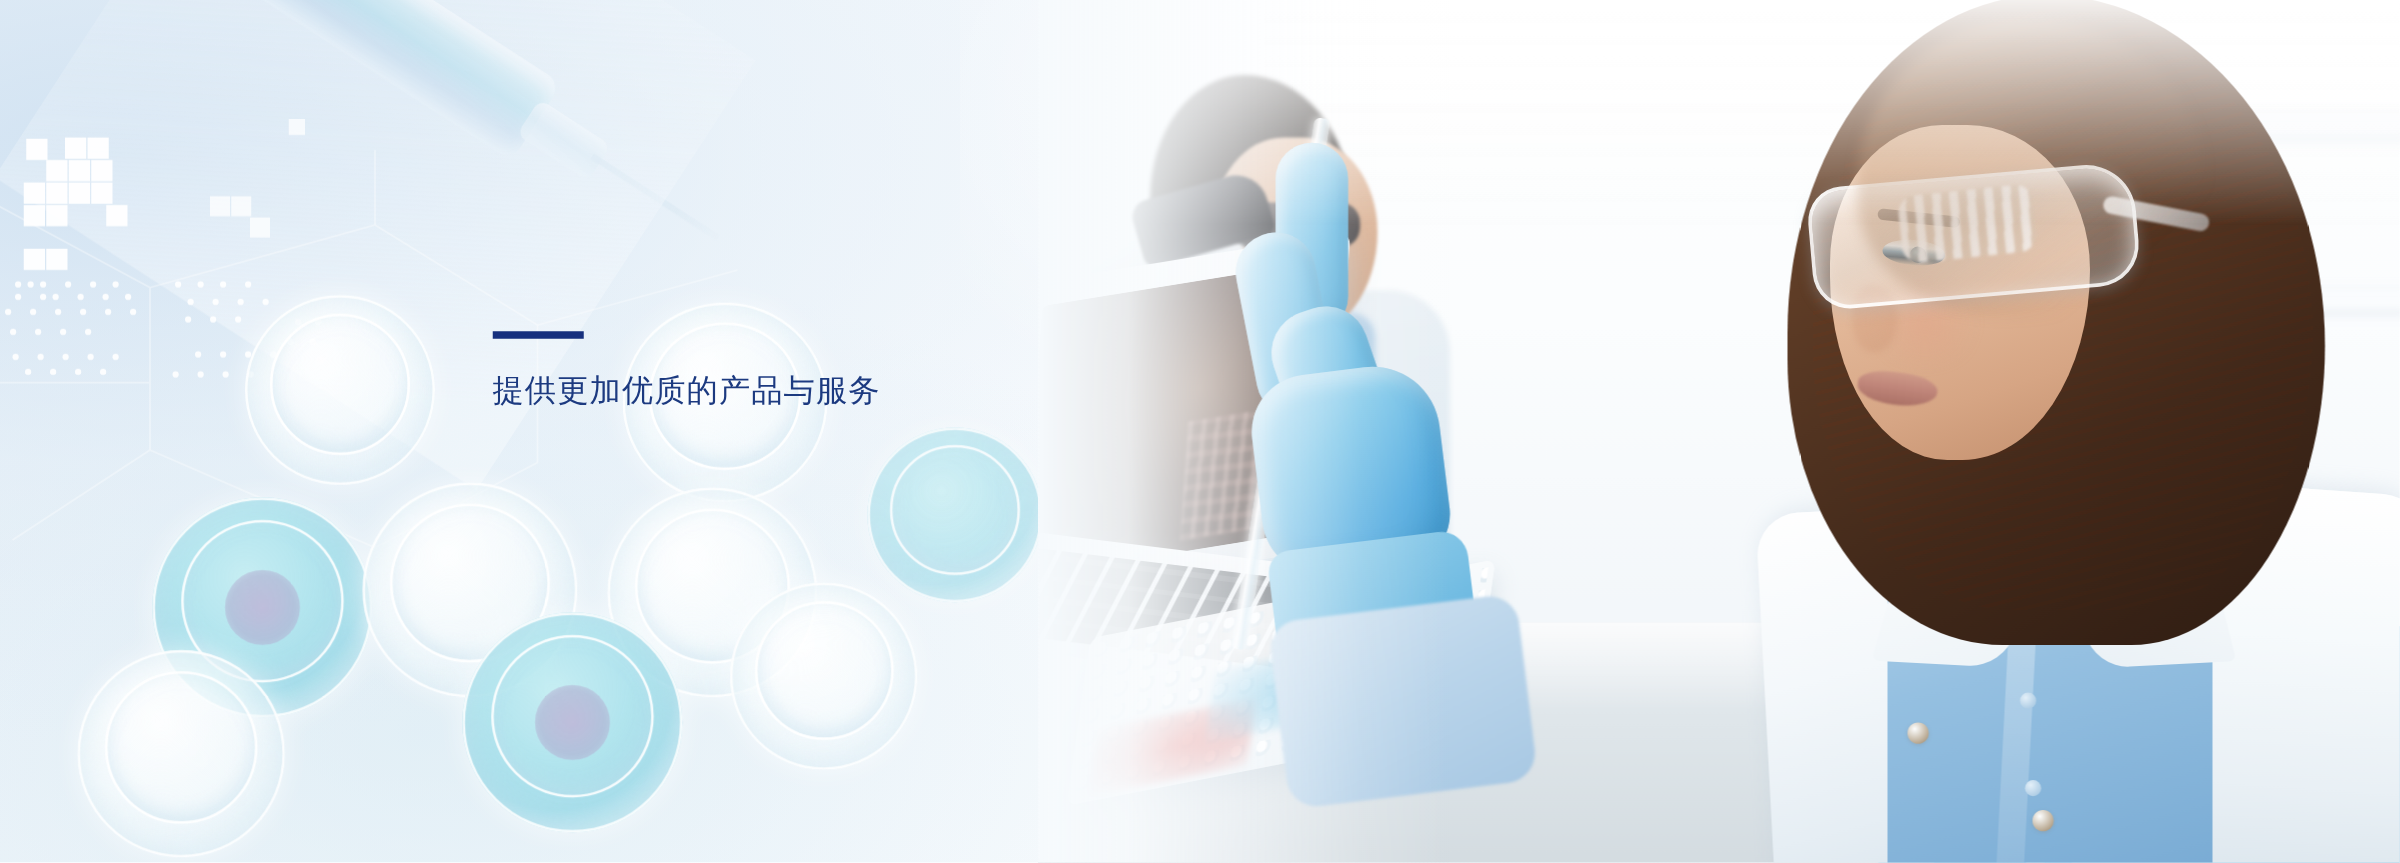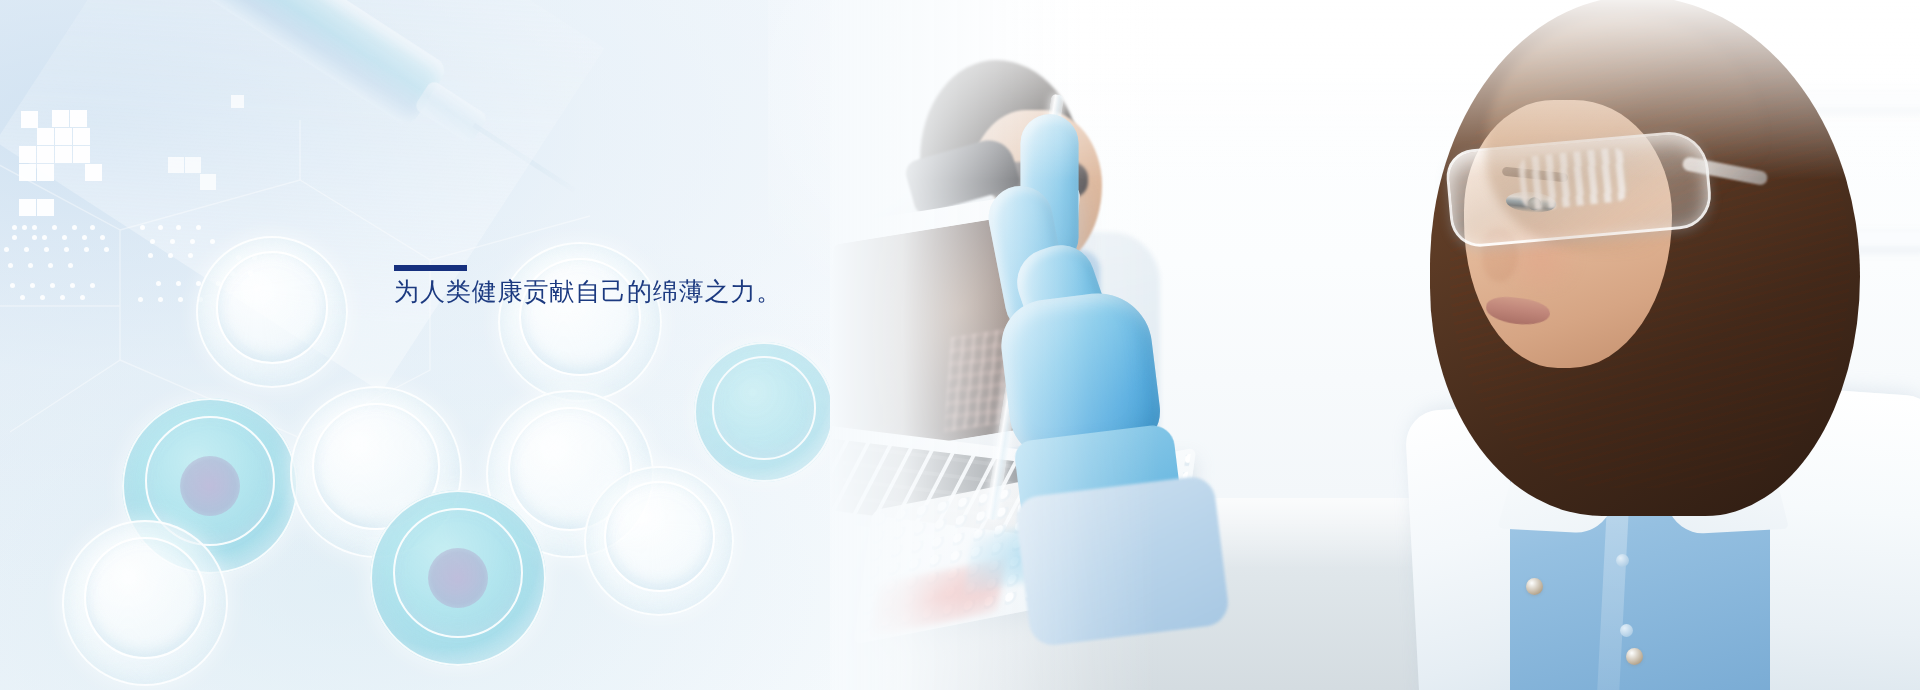--- a/index.html
+++ b/index.html
@@ -810,16 +810,16 @@
       <div class="goggles-strap"></div>
       <div class="hair-sheen"></div>
     </div>
 
     <div class="photo-top-fade"></div>
     <div class="photo-blend"></div>
   </div>
 
   <div class="text-block">
     <div class="rule"></div>
-    <div class="subline" style="margin-top:2px;">为人类健康贡献自己的绵薄之力。</div>
+    <div class="subline">提供更加优质的产品与服务</div>
   </div>
 
 </div>
 
 </body></html>

